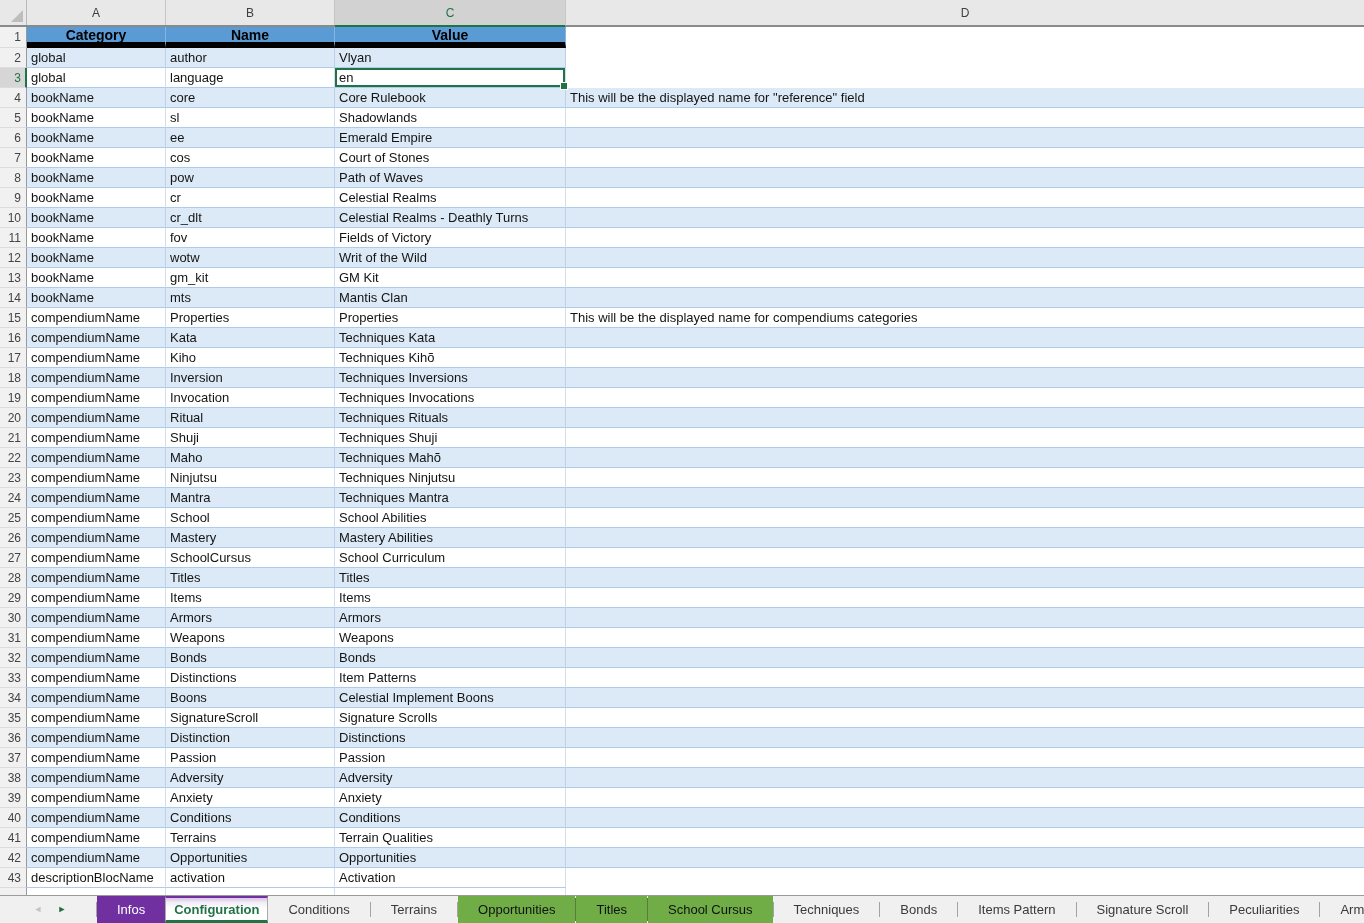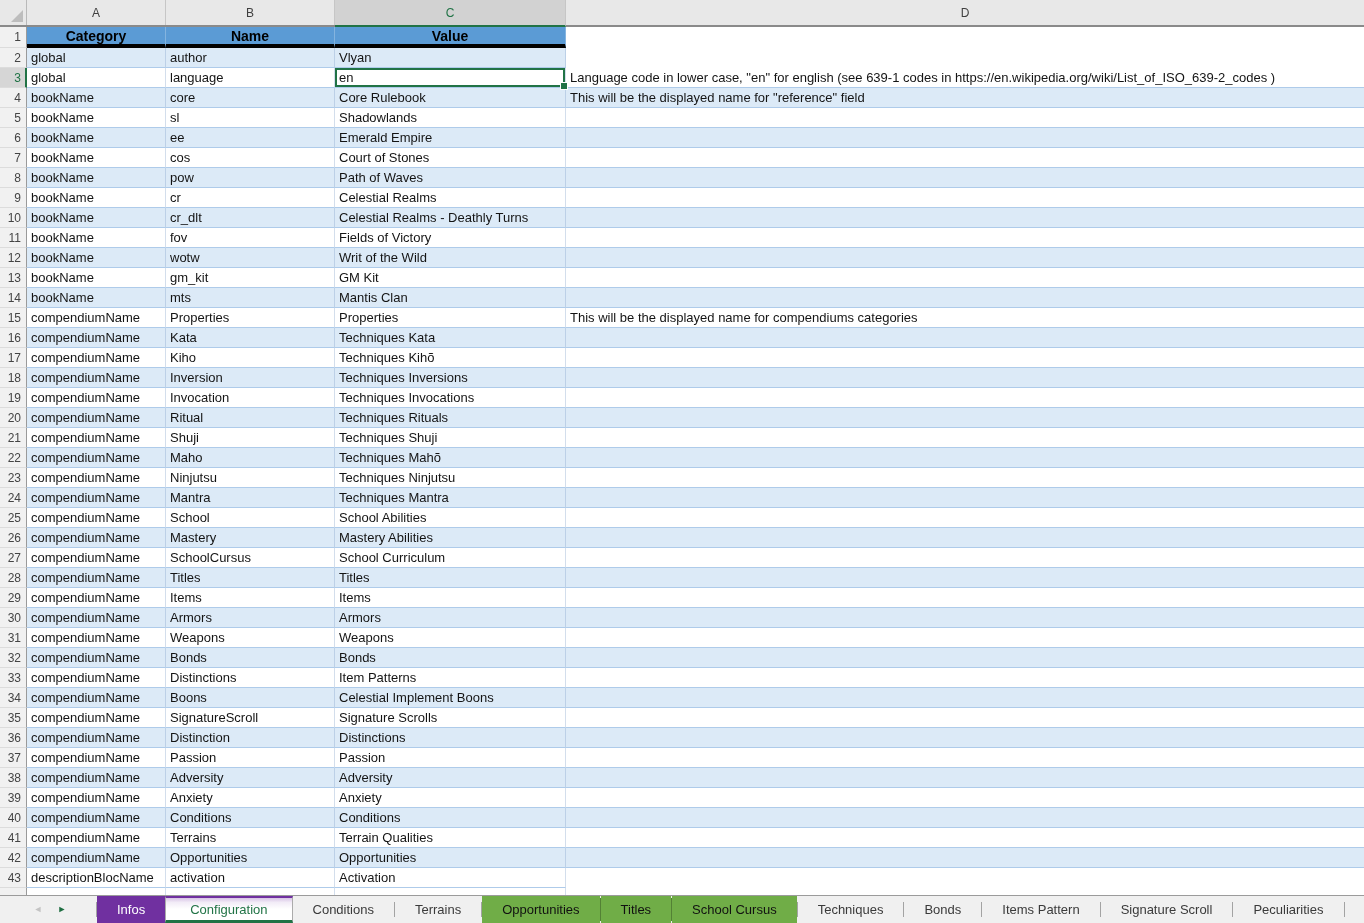--- a/index.html
+++ b/index.html
@@ -30,21 +30,21 @@
             display:flex; align-items:center; justify-content:flex-end; padding-right:5px; }
   .gutter.active { background:#D6D6D6; color:#217346; border-right:2px solid #217346; padding-right:4px; }
   .cell { font-size:13px; color:#141414; display:flex; align-items:center; padding:0 0 0 4px;
           border-bottom:1px solid #AECBEA; border-right:1px solid rgba(130,160,200,0.35);
           white-space:nowrap; overflow:hidden; }
   .cell.col-a { width:139px; flex:0 0 139px; }
   .cell.col-b { width:169px; flex:0 0 169px; }
   .cell.col-c { width:231px; flex:0 0 231px; }
   .cell.col-d { flex:1 1 auto; border-right:none; overflow:visible; }
   .header-row .cell { background:#5B9BD5; font-weight:bold; font-size:14px; color:#000;
-                      justify-content:center; padding:0; border-bottom:4px solid #000000;
+                      justify-content:center; padding:0; border-bottom:6px solid #000000;
                       border-right:1px solid rgba(255,255,255,0.25); }
   .cell.selected { position:relative; box-shadow:inset 0 0 0 2px #217346; background:#fff !important; z-index:3; overflow:visible; }
   .cell.selected::after { content:""; position:absolute; right:-3px; bottom:-3px; width:6px; height:6px;
                           background:#217346; border:1px solid #fff; z-index:4; }
   .row.filler { flex:0 0 7px; height:7px; }
   .row.filler .cell, .row.filler .gutter { border-bottom:none; }
 
   
   .tabstrip { height:28px; flex:0 0 28px; background:#F0F0F0; border-top:1px solid #9B9B9B;
               display:flex; align-items:stretch; overflow:hidden; }
@@ -52,22 +52,22 @@
   .navbtn { width:24px; text-align:center; font-size:9px; line-height:27px; cursor:default; }
   .navbtn.disabled { color:#C4C4C4; }
   .navbtn.enabled { color:#1E6E41; }
   .tab-sep { width:1px; background:#A3A3A3; margin:6px 0; flex:0 0 1px; }
   .tab-sep.green { background:#538135; margin:2px 0; }
   .tab { display:flex; align-items:center; padding:0 20px; font-size:13px; color:#3A3A3A;
          white-space:nowrap; cursor:default; }
   .tab.purple { background:#7030A0; color:#FFFFFF; }
   .tab.green { background:#70AD47; color:#111111; }
   .tab.active { background:linear-gradient(to bottom, #D8C3E6 0%, #F2ECF7 20%, #FFFFFF 50%);
-                color:#217346; font-weight:normal; border-left:1px solid #ABABAB; border-right:1px solid #ABABAB;
-                border-top:2px solid #7030A0; border-bottom:3px solid #217346; padding:0 24px; }
+                color:#217346; font-weight:bold; border-left:1px solid #ABABAB; border-right:1px solid #ABABAB;
+                border-top:2px solid #7030A0; border-bottom:3px solid #217346; padding:0 8px; }
 </style>
 </head>
 <body>
 
 <div class="app">
 
   <div class="colstrip">
     <div class="corner">
       <div class="tri"></div>
     </div>
@@ -87,21 +87,20 @@
     <div style="display:contents"><div class="row banded">
           <div class="gutter">2</div>
           <div class="cell col-a">global</div>
           <div class="cell col-b">author</div>
           <div class="cell col-c">Vlyan</div>
         </div><div class="row">
           <div class="gutter active">3</div>
           <div class="cell col-a">global</div>
           <div class="cell col-b">language</div>
           <div class="cell col-c selected">en</div>
-          <div class="cell col-d">Language code in lower case, "en" for english (see 639-1 codes in https://en.wikipedia.org/wiki/List_of_ISO_639-2_codes )</div>
         </div><div class="row banded">
           <div class="gutter">4</div>
           <div class="cell col-a">bookName</div>
           <div class="cell col-b">core</div>
           <div class="cell col-c">Core Rulebook</div>
           <div class="cell col-d">This will be the displayed name for "reference" field</div>
         </div><div class="row">
           <div class="gutter">5</div>
           <div class="cell col-a">bookName</div>
           <div class="cell col-b">sl</div>

